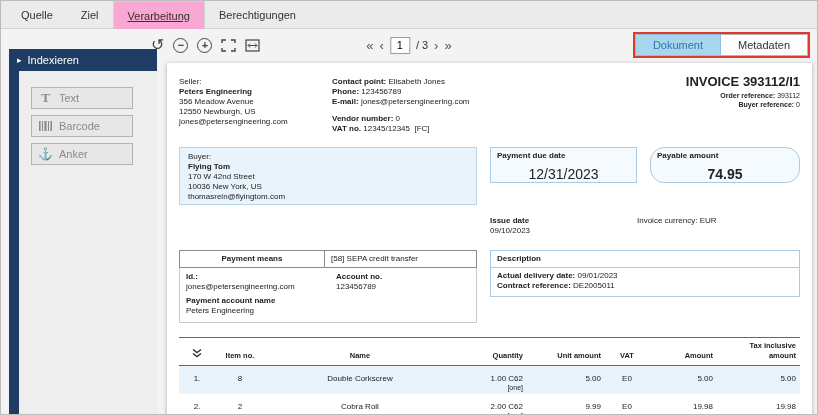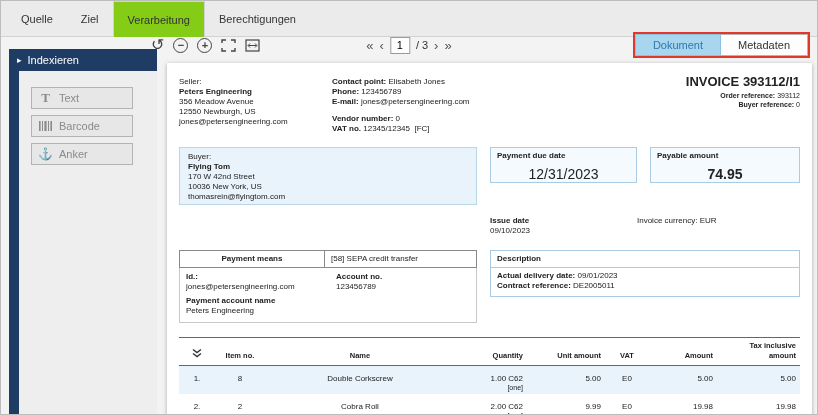--- a/index.html
+++ b/index.html
@@ -3,24 +3,24 @@
 <meta charset="utf-8">
 <style>
   * { margin:0; padding:0; box-sizing:border-box; }
   html,body { background:#fff; }
   body { font-family:"Liberation Sans", sans-serif; }
 
   .app{ position:relative; width:818px; height:415px; background:#f3f3f3;
         border:1px solid #bcbcbc; overflow:hidden; }
 
   
-  .tabbar{ position:absolute; top:0; left:0; right:0; height:36px; background:#ebebeb;
+  .tabbar{ position:absolute; top:0; left:0; right:0; height:28px; background:#ebebeb;
            border-bottom:1px solid #d2d2d2; display:flex; align-items:stretch; padding-left:6px; }
   .tab{ display:flex; align-items:center; padding:0 14px; font-size:11px; color:#333; }
-  .tab--active{ background:#84cc16; border:1px solid #d2d2d2; border-bottom:none; margin-bottom:-1px; }
+  .tab--active{ background:#f9a8d4; border:1px solid #d2d2d2; border-bottom:none; margin-bottom:-1px;text-decoration:underline; }
 
   
   .toolbar{ position:absolute; top:28px; left:0; right:0; height:32px; }
   .tool-icons{ position:absolute; left:150px; top:0; height:32px; display:flex; align-items:center; gap:9px; color:#444; }
   .undo{ font-size:16px; line-height:16px; }
   .circle-icon{ width:15px; height:15px; border:1.5px solid #444; border-radius:50%;
                 display:inline-flex; align-items:center; justify-content:center;
                 font-size:11px; font-weight:bold; line-height:1; }
   .fit-icon{ display:inline-flex; }
 
@@ -62,21 +62,21 @@
   .gap-top{ margin-top:7px; }
   .title-col{ flex:1; text-align:right; }
   .inv-title{ font-size:13px; font-weight:bold; margin-bottom:4px; }
   .ref-line{ font-size:7px; line-height:9px; }
 
   .inv-row2{ display:flex; margin:13px 12px 11px; }
   .buyer-box{ width:298px; height:58px; background:#e9f3fb; border:1px solid #b9d5ea; padding:4px 8px; }
   .buyer-box .name{ font-weight:bold; }
   .spacer13{ width:13px; }
   .amt-box{ width:147px; height:36px; border:1px solid #a9cbe3; background:#f4fafd; padding:3px 6px; }
-  .amt-box--last{ flex:1; }
+  .amt-box--last{ flex:1;border-radius:14px; }
   .amt-val{ text-align:center; font-size:14px; line-height:16px; margin-top:5px; }
   .amt-val--bold{ font-weight:bold; }
 
   .inv-row2b{ display:flex; margin:7px 12px 0; }
   .row2b-spacer{ width:311px; }
   .issue-block{ width:147px; }
   .currency{ flex:1; }
 
   .inv-row3{ display:flex; margin:14px 12px 0; align-items:flex-start; }
   .payment-means{ width:298px; }

